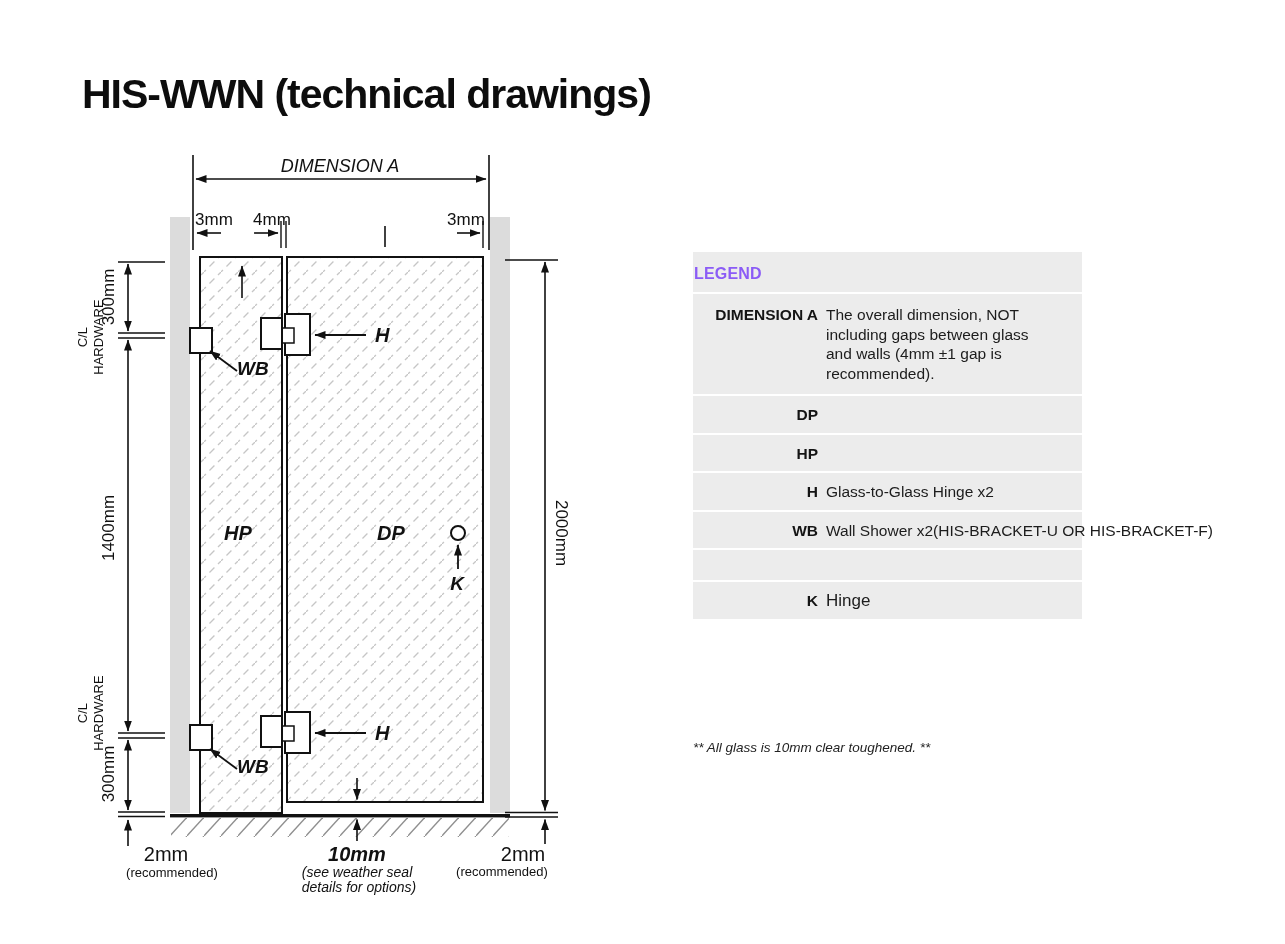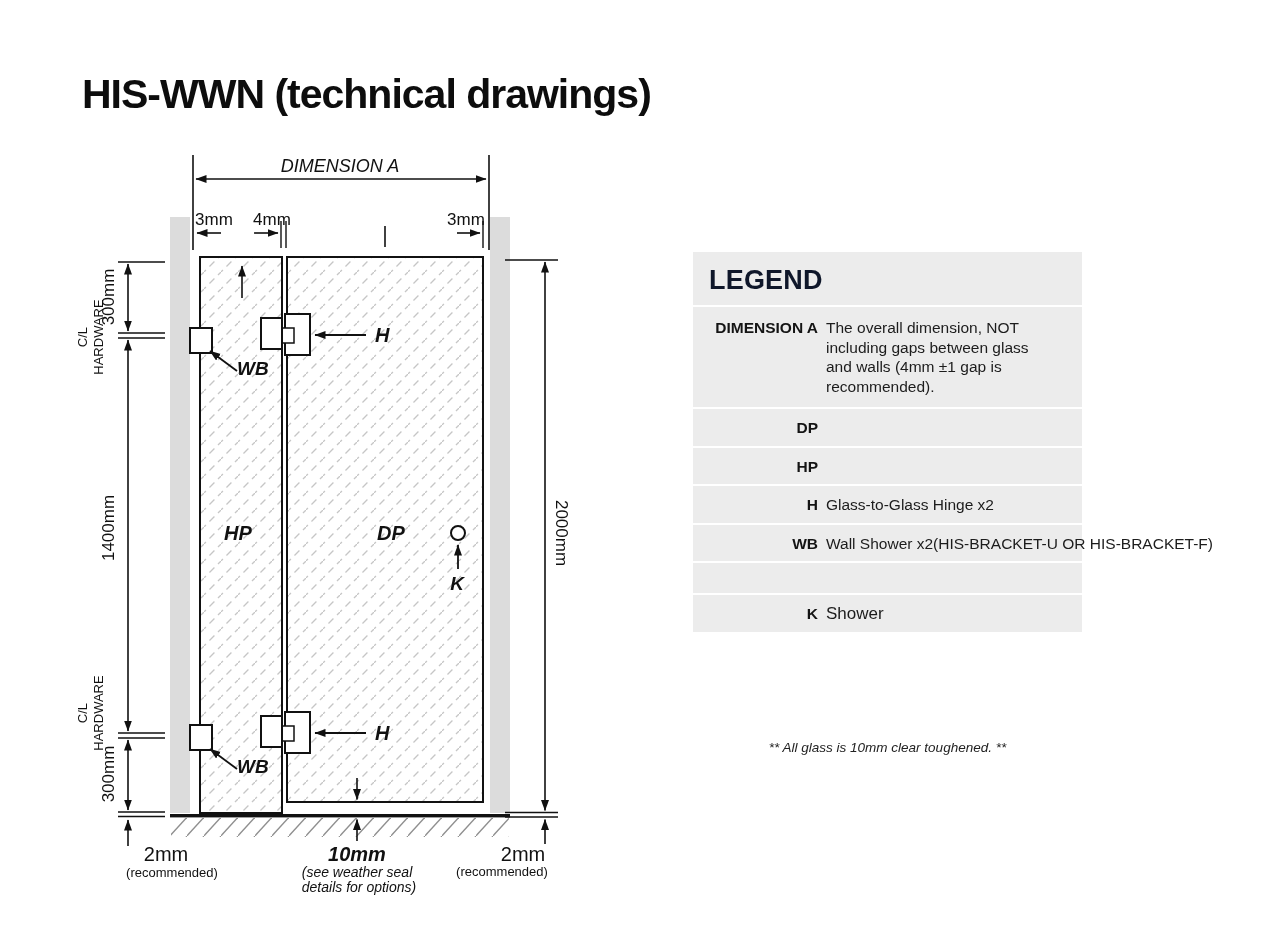--- a/index.html
+++ b/index.html
@@ -13,43 +13,43 @@
   }
   svg.drawing{position:absolute;left:0;top:0;}
   svg text{fill:#111;font-family:"Liberation Sans", sans-serif;}
 
   
   .legend{
     position:absolute;left:693px;top:252px;width:389px;
     background:#ececec;
   }
   .legend-title{
-    font-size:27px;font-weight:bold;letter-spacing:.2px;
-    padding:13px 0 9px 16px;color:#0f172a;
+    font-size:16px;font-weight:bold;letter-spacing:.2px;
+    padding:13px 0 9px 1px;color:#8b5cf6;
   }
   .legend-row{
     display:flex;align-items:flex-start;
     border-top:2px solid #fff;
     padding:9px 0 8px 0;
   }
   .legend-row.first{padding:11px 0 11px 0;}
   .legend-row.spacer{height:30px;padding:0;}
   .row-term{
     width:125px;flex:0 0 125px;text-align:right;
     font-weight:bold;font-size:15.5px;line-height:19.5px;color:#141414;
   }
   .row-desc{
     margin-left:8px;font-size:15.5px;line-height:19.5px;color:#1c1c1c;
     white-space:pre-line;
   }
   .row-desc.nowrap{white-space:nowrap;}
   .row-desc.big{font-size:17px;}
   .legend-footnote{
     position:absolute;left:693px;top:740px;width:389px;
-    text-align:center;font-style:italic;font-size:13.5px;color:#222;
+    font-style:italic;font-size:13.5px;color:#222;
   }
 </style>
 </head>
 <body>
 
 <div class="page">
 
   <h1 class="page-title">HIS-WWN (technical drawings)</h1>
 
   <svg class="drawing" width="660" height="944" viewBox="0 0 660 944">
@@ -181,19 +181,19 @@
 
     <div class="legend-row">
       <div class="row-term">WB</div>
       <div class="row-desc nowrap">Wall Shower x2(HIS-BRACKET-U OR HIS-BRACKET-F)</div>
     </div>
 
     <div class="legend-row spacer"></div>
 
     <div class="legend-row">
       <div class="row-term">K</div>
-      <div class="row-desc big">Shower</div>
+      <div class="row-desc big">Hinge</div>
     </div>
   </div>
 
   <div class="legend-footnote">** All glass is 10mm clear toughened. **</div>
 
 </div>
 
 </body></html>

